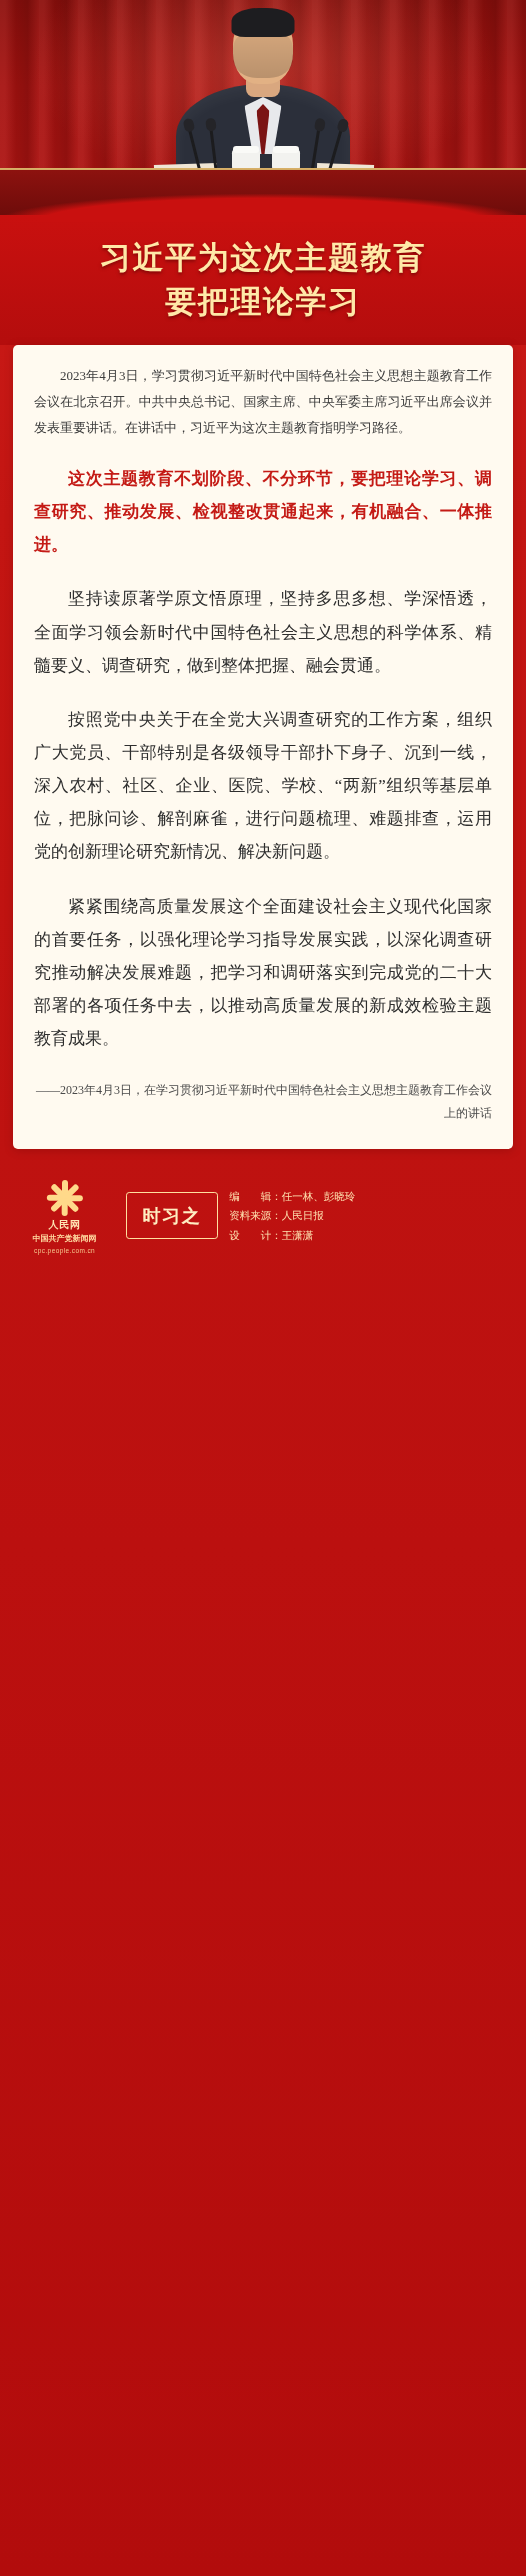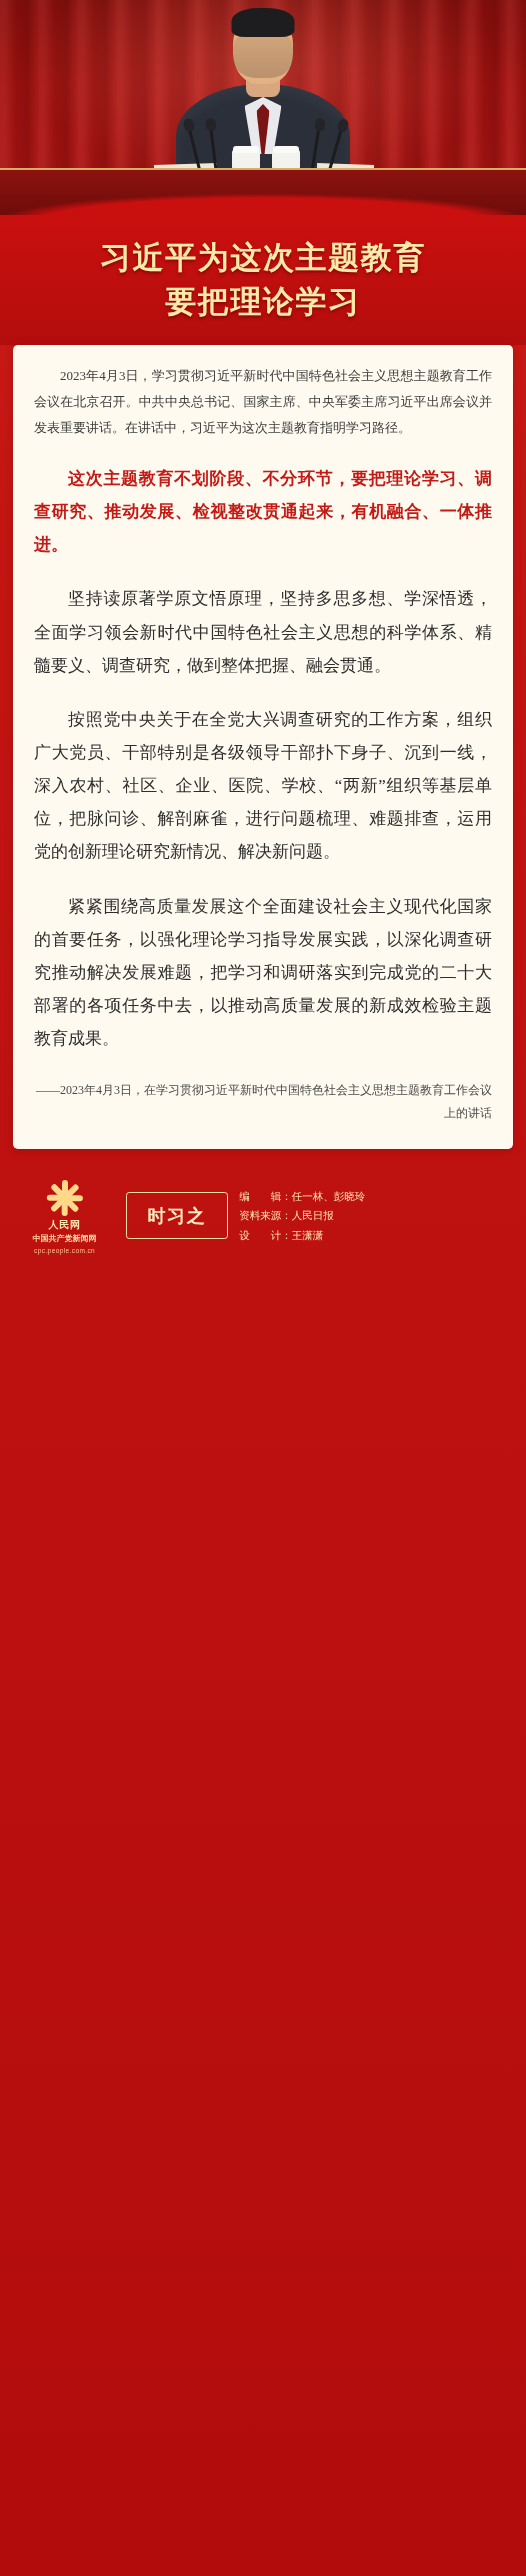--- a/index.html
+++ b/index.html
@@ -181,21 +181,21 @@
   .logo-flower span {
     position:absolute; left:16px; top:1.6px; width:5.7px; height:18px;
     background:#ffd98a; border-radius:3.2px; transform-origin:50% 100%;
   }
   .logo-name { font-size:10px; font-weight:bold; letter-spacing:0.8px; color:#ffe7b4;
     font-family:"Liberation Serif", serif;}
   .logo-sub { font-size:8px; color:#ffd9a0; margin-top:1.6px;font-weight:bold; }
   .logo-en { font-size:6.5px; color:#f7c98f; margin-top:2.4px; letter-spacing:0.4px; }
 
   .stamp {
-    flex:0 0 auto; width:102px; height:47px;
+    flex:0 0 auto; width:92px; height:47px;
     border:1.6px solid #ffe0a0; border-radius:3.2px;
     display:flex; flex-direction:column; align-items:center; justify-content:center;
     color:#ffeec2; font-family:"Liberation Serif", serif;
   }
   .stamp-t1 { font-size:18px; font-weight:bold; letter-spacing:1.6px; }
 
   .credits { flex:1 1 auto; color:#ffe2b0; font-size:10.5px; line-height:1.85; }
   .credits div { white-space:nowrap; }
 </style>
 </head>

